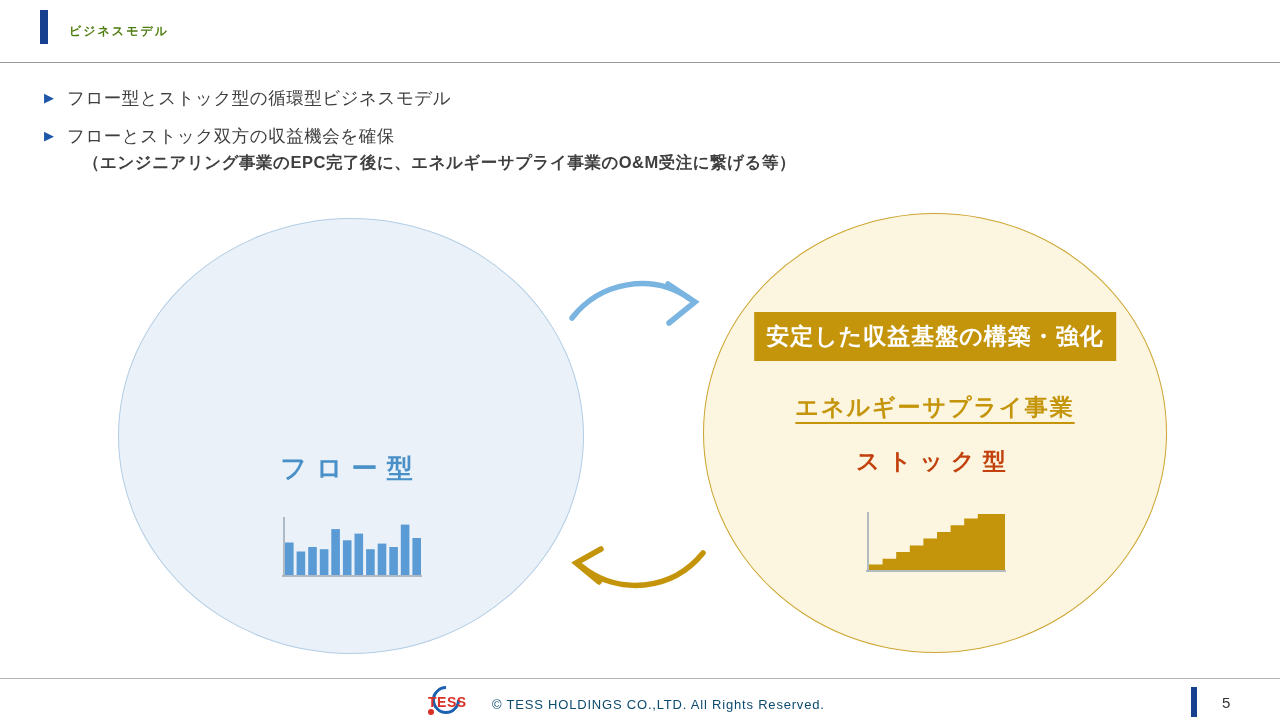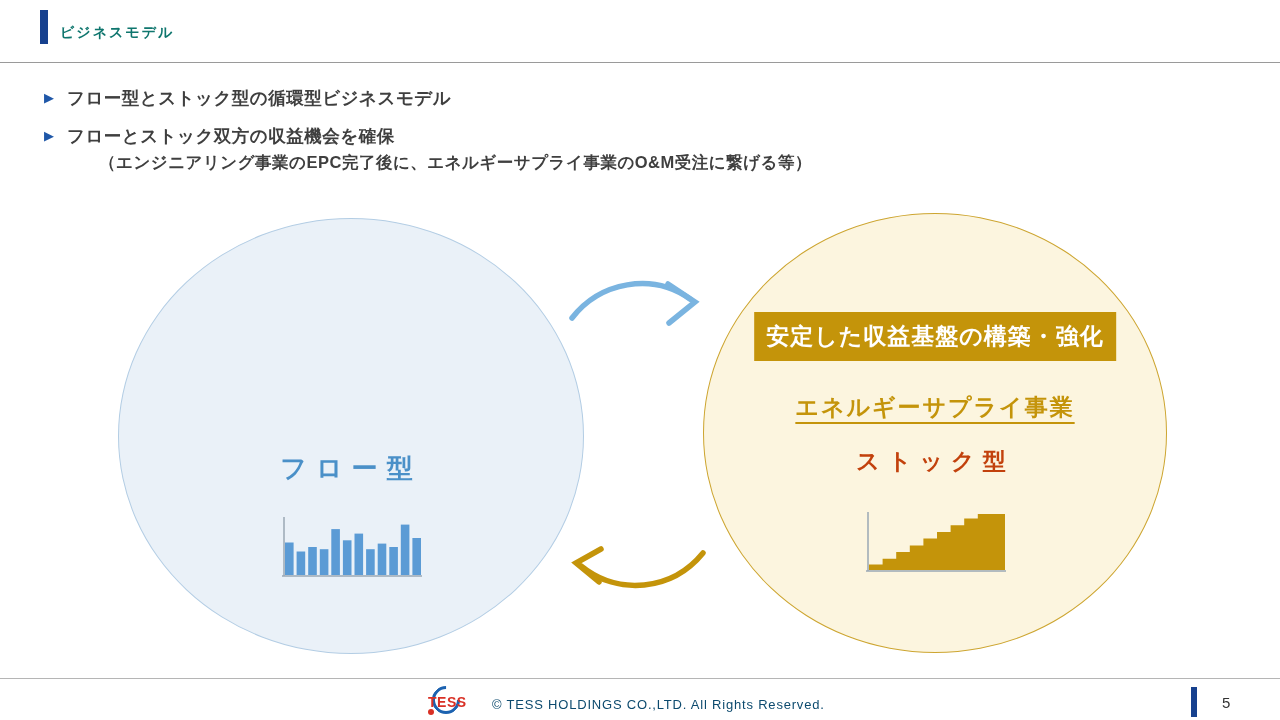--- a/index.html
+++ b/index.html
@@ -2,28 +2,28 @@
 <html><head>
 <meta charset="utf-8">
 <style>
   html,body{margin:0;padding:0;background:#e8e8e8;}
   .slide{
     position:relative;width:1280px;height:720px;background:#ffffff;overflow:hidden;
     font-family:"Liberation Sans","DejaVu Sans",sans-serif;color:#3d3d3d;margin:0 auto;
   }
   
   .header-accent{position:absolute;left:40px;top:10px;width:8px;height:34px;background:#17418e;}
-  .page-title{position:absolute;left:60px;top:15px;font-size:14px;font-weight:bold;letter-spacing:2px;color:#0f766e;}
+  .page-title{position:absolute;left:69px;top:15px;font-size:12px;font-weight:bold;letter-spacing:2px;color:#4d7c0f;}
   .header-divider{position:absolute;left:0;top:62px;width:1280px;height:0;border-top:1px solid #9a9a9a;}
   
   .bullets{position:absolute;left:44px;top:86px;width:1190px;}
   .bullet{display:flex;align-items:flex-start;margin-bottom:14px;}
   .bullet-marker{color:#1f57a8;font-size:13px;line-height:24px;margin-right:13px;flex:0 0 auto;}
-  .bullet-text{font-size:17.5px;font-weight:bold;line-height:24px;color:#3f3f3f;letter-spacing:0.5px;}
-  .bullet-subtext{margin:4px 0 0 32px;font-size:16.5px;font-weight:bold;color:#3f3f3f;letter-spacing:0.5px;}
+  .bullet-text{font-size:17.5px;font-weight:normal;line-height:24px;color:#3f3f3f;letter-spacing:0.5px;}
+  .bullet-subtext{margin:4px 0 0 16px;font-size:16.5px;font-weight:bold;color:#3f3f3f;letter-spacing:0.5px;}
   
   .circle{position:absolute;border-radius:50%;}
   .circle.flow{left:118px;top:218px;width:464px;height:434px;background:#eaf1f8;border:1px solid #b3cde4;}
   .circle.stock{left:703px;top:213px;width:462px;height:438px;background:#fcf5df;border:1px solid #cda530;}
   .headline-box{
     position:absolute;left:50%;transform:translateX(-50%);
     color:#ffffff;font-weight:bold;white-space:nowrap;text-align:center;
   }
   .flow .headline-box{top:92px;background:#4a90c8;font-size:24px;letter-spacing:3px;padding:9px 24px;}
   .stock .headline-box{top:98px;background:#c4940a;font-size:23px;letter-spacing:1px;padding:9px 12px;}

